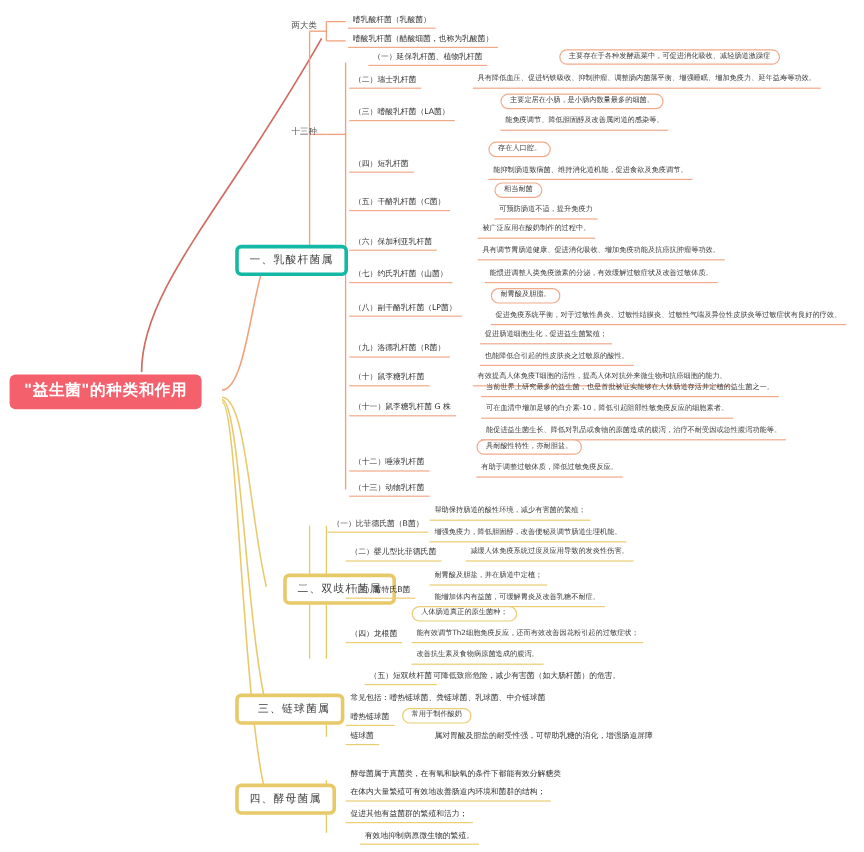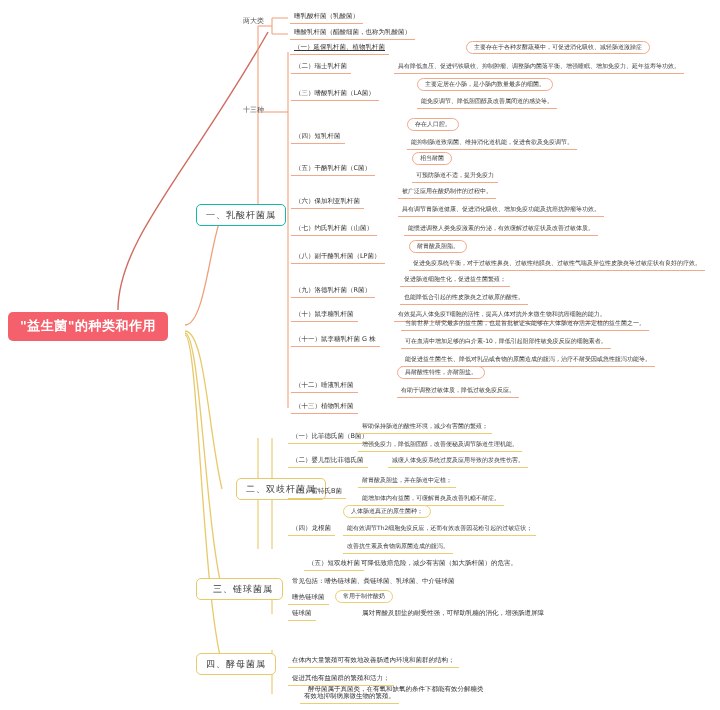--- a/index.html
+++ b/index.html
@@ -11,21 +11,21 @@
   .node{position:absolute;box-sizing:border-box;white-space:nowrap;
         display:flex;align-items:center;}
   .lbl{display:block;line-height:1.15;}
 
   
   .root{background:#f4606c;color:#fff;border-radius:5px;
         font-size:13px;font-weight:bold;padding:7px 12px;
         letter-spacing:.5px;}
 
   
-  .branch{border:1px solid #14b8a6;border-radius:5px;background:#fff;
+  .branch{border:3px solid #14b8a6;border-radius:5px;background:#fff;
           font-size:9px;color:#3a3a3a;padding:5px 9px;letter-spacing:1px;}
   .branch.y{border-color:#e8c96a;}
 
   
   .cap{font-size:7px;color:#555;background:transparent;padding:0;}
 
   
   .item{font-size:6.5px;color:#333;padding:2px 4px 3px 4px;
         border-bottom:1px solid #f2a98a;background:transparent;}
   .item.y{border-bottom-color:#eccd72;}
@@ -91,21 +91,21 @@
     <span class="lbl">一、乳酸杆菌属</span>
   </div>
 
   <div class="node item" style="left:290px;top:11px;">
     <span class="lbl">嗜乳酸杆菌（乳酸菌）</span>
   </div>
   <div class="node item" style="left:290px;top:27px;">
     <span class="lbl">嗜酸乳杆菌（醋酸细菌，也称为乳酸菌）</span>
   </div>
 
-  <div class="node item" style="left:290px;top:42px;text-decoration:underline;">
+  <div class="node item" style="left:307px;top:42px;">
     <span class="lbl">（一）延保乳杆菌、植物乳杆菌</span>
     </div>
   <div class="node pill" style="left:466px;top:41px;">
     <span class="lbl">主要存在于各种发酵蔬菜中，可促进消化吸收、减轻肠道激躁症</span>
     </div>
 
   <div class="node item" style="left:291px;top:61px;">
     <span class="lbl">（二）瑞士乳杆菌</span>
     </div>
   <div class="node desc" style="left:394px;top:61px;">
@@ -203,28 +203,28 @@
     <span class="lbl">（十二）唾液乳杆菌</span>
     </div>
   <div class="node pill" style="left:397px;top:366px;">
     <span class="lbl">具耐酸性特性，亦耐胆盐。</span>
     </div>
   <div class="node desc" style="left:397px;top:385px;">
     <span class="lbl">有助于调整过敏体质，降低过敏免疫反应。</span>
     </div>
 
   <div class="node item" style="left:291px;top:401px;">
-    <span class="lbl">（十三）植物乳杆菌</span>
+    <span class="lbl">（十三）动物乳杆菌</span>
     </div>
 
   <div class="node branch y" style="left:196px;top:478px;margin-left:40px;">
     <span class="lbl">二、双歧杆菌属</span>
   </div>
 
-  <div class="node item y" style="left:288px;top:431px;">
+  <div class="node item y" style="left:273px;top:431px;">
     <span class="lbl">（一）比菲德氏菌（B菌）</span>
     </div>
   <div class="node desc y" style="left:358px;top:421px;">
     <span class="lbl">帮助保持肠道的酸性环境，减少有害菌的繁殖；</span>
     </div>
   <div class="node desc y" style="left:358px;top:439px;">
     <span class="lbl">增强免疫力，降低胆固醇，改善便秘及调节肠道生理机能。</span>
     </div>
 
   <div class="node item y" style="left:288px;top:455px;">
@@ -281,21 +281,21 @@
   <div class="node item y" style="left:288px;top:608px;">
     <span class="lbl">链球菌</span>
     </div>
   <div class="node plain" style="left:358px;top:608px;">
     <span class="lbl">属对胃酸及胆盐的耐受性强，可帮助乳糖的消化，增强肠道屏障</span>
     </div>
 
   <div class="node branch y" style="left:196px;top:653px;">
     <span class="lbl">四、酵母菌属</span>
   </div>
-  <div class="node plain" style="left:304px;top:640px;margin-top:44px;">
+  <div class="node plain" style="left:288px;top:640px;">
     <span class="lbl">酵母菌属于真菌类，在有氧和缺氧的条件下都能有效分解糖类</span>
     </div>
 
   <div class="node item y" style="left:288px;top:655px;">
     <span class="lbl">在体内大量繁殖可有效地改善肠道内环境和菌群的结构；</span>
     </div>
   <div class="node item y" style="left:288px;top:673px;">
     <span class="lbl">促进其他有益菌群的繁殖和活力；</span>
     </div>
   <div class="node item y" style="left:288px;top:691px;margin-left:12px;">

